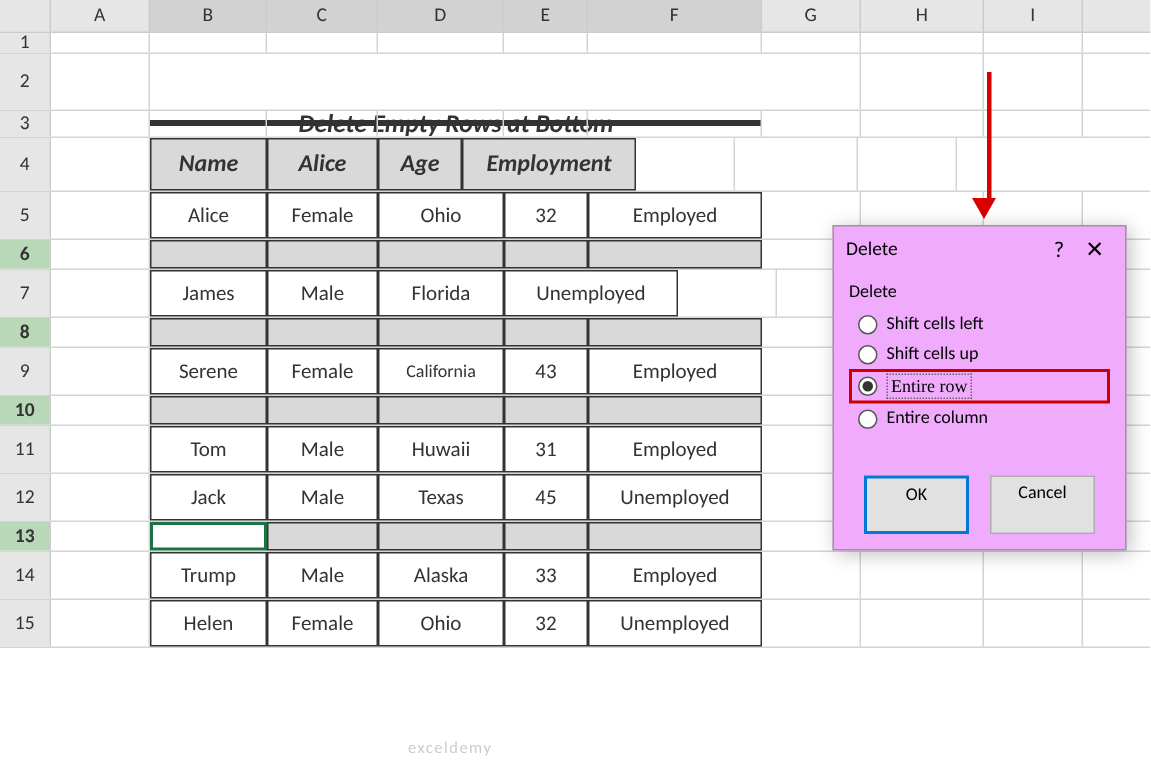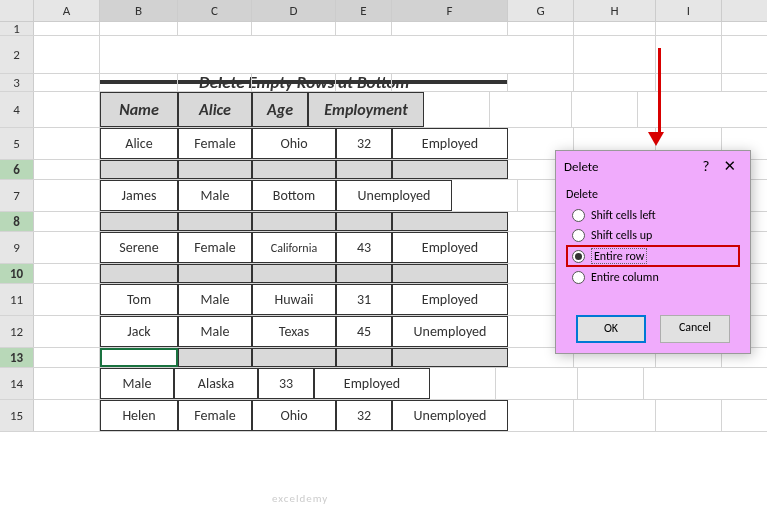--- a/index.html
+++ b/index.html
@@ -45,23 +45,23 @@
 .dlg-title-text { flex: 1; }
 .dlg-help { font-size: 15px; padding: 0 8px; cursor: default; }
 .dlg-close { font-size: 15px; padding: 0 6px; cursor: default; }
 .dlg-body { padding: 6px 10px 10px; }
 .dlg-group { margin-bottom: 24px; }
 .dlg-group-title { margin-bottom: 4px; }
 .radio { display: flex; align-items: center; padding: 3px 6px; cursor: default; gap: 6px; }
 .radio .dot { width: 13px; height: 13px; border: 1px solid #555; border-radius: 50%; display: flex; align-items: center; justify-content: center; background: #fff; }
 .radio.checked .dot::after { content: ''; width: 7px; height: 7px; background: #333; border-radius: 50%; }
 .radio.highlighted { border: 2px solid #c00; padding: 1px 4px; }
-.radio-label.focused { border: 1px dotted #666; padding: 0 2px; }
+.radio-label.focused { border: 1px dotted #666; padding: 0 2px; font-family: Liberation Serif, serif; }
 .dlg-buttons { display: flex; gap: 14px; padding-top: 4px; justify-content: center; }
-.dlg-btn { width: 70px; height: 28px; border: 1px solid #adadad; background: #e1e1e1; font-size: 12px; text-align: center; line-height: 22px; cursor: default; }
+.dlg-btn { width: 70px; height: 39px; border: 1px solid #adadad; background: #e1e1e1; font-size: 12px; text-align: center; line-height: 22px; cursor: default; }
 .dlg-btn.primary { border: 2px solid #0078d4; }
 
 
 .arrow { position: absolute; top: 48px; left: 654px; pointer-events: none; z-index: 5; }
 .arrow-line { width: 3px; height: 84px; background: #d80000; margin: 0 auto; }
 .arrow-head { width: 0; height: 0; border-left: 8px solid transparent; border-right: 8px solid transparent; border-top: 14px solid #d80000; margin-left: -6px; }
 
 .watermark { position: absolute; bottom: 8px; left: 272px; color: #ccc; font-size: 11px; letter-spacing: 1px; z-index: 2; }
 </style>
 </head>
@@ -153,21 +153,21 @@
     <div class="cell wG"></div>
       <div class="cell wH"></div>
       <div class="cell wI"></div>
   </div>
 
   <div class="row rdata">
     <div class="row-hdr">7</div>
     <div class="cell wA"></div>
     <div class="cell wB tbl-cell">James</div>
     <div class="cell wC tbl-cell">Male</div>
-    <div class="cell wD tbl-cell">Bottom</div>
+    <div class="cell wD tbl-cell">Florida</div>
     <div class="cell wF tbl-cell">Unemployed</div>
     <div class="cell wG"></div>
       <div class="cell wH"></div>
       <div class="cell wI"></div>
   </div>
 
   <div class="row rempty">
     <div class="row-hdr sel">8</div>
     <div class="cell wA"></div>
     <div class="cell wB tbl-empty"></div>
@@ -241,20 +241,21 @@
       <div class="cell wE tbl-empty"></div>
       <div class="cell wF tbl-empty"></div>
     <div class="cell wG"></div>
       <div class="cell wH"></div>
       <div class="cell wI"></div>
   </div>
 
   <div class="row rdata">
     <div class="row-hdr">14</div>
     <div class="cell wA"></div>
+    <div class="cell wB tbl-cell">Trump</div>
     <div class="cell wC tbl-cell">Male</div>
     <div class="cell wD tbl-cell">Alaska</div>
     <div class="cell wE tbl-cell">33</div>
     <div class="cell wF tbl-cell">Employed</div>
     <div class="cell wG"></div>
       <div class="cell wH"></div>
       <div class="cell wI"></div>
   </div>
 
   <div class="row rdata">

